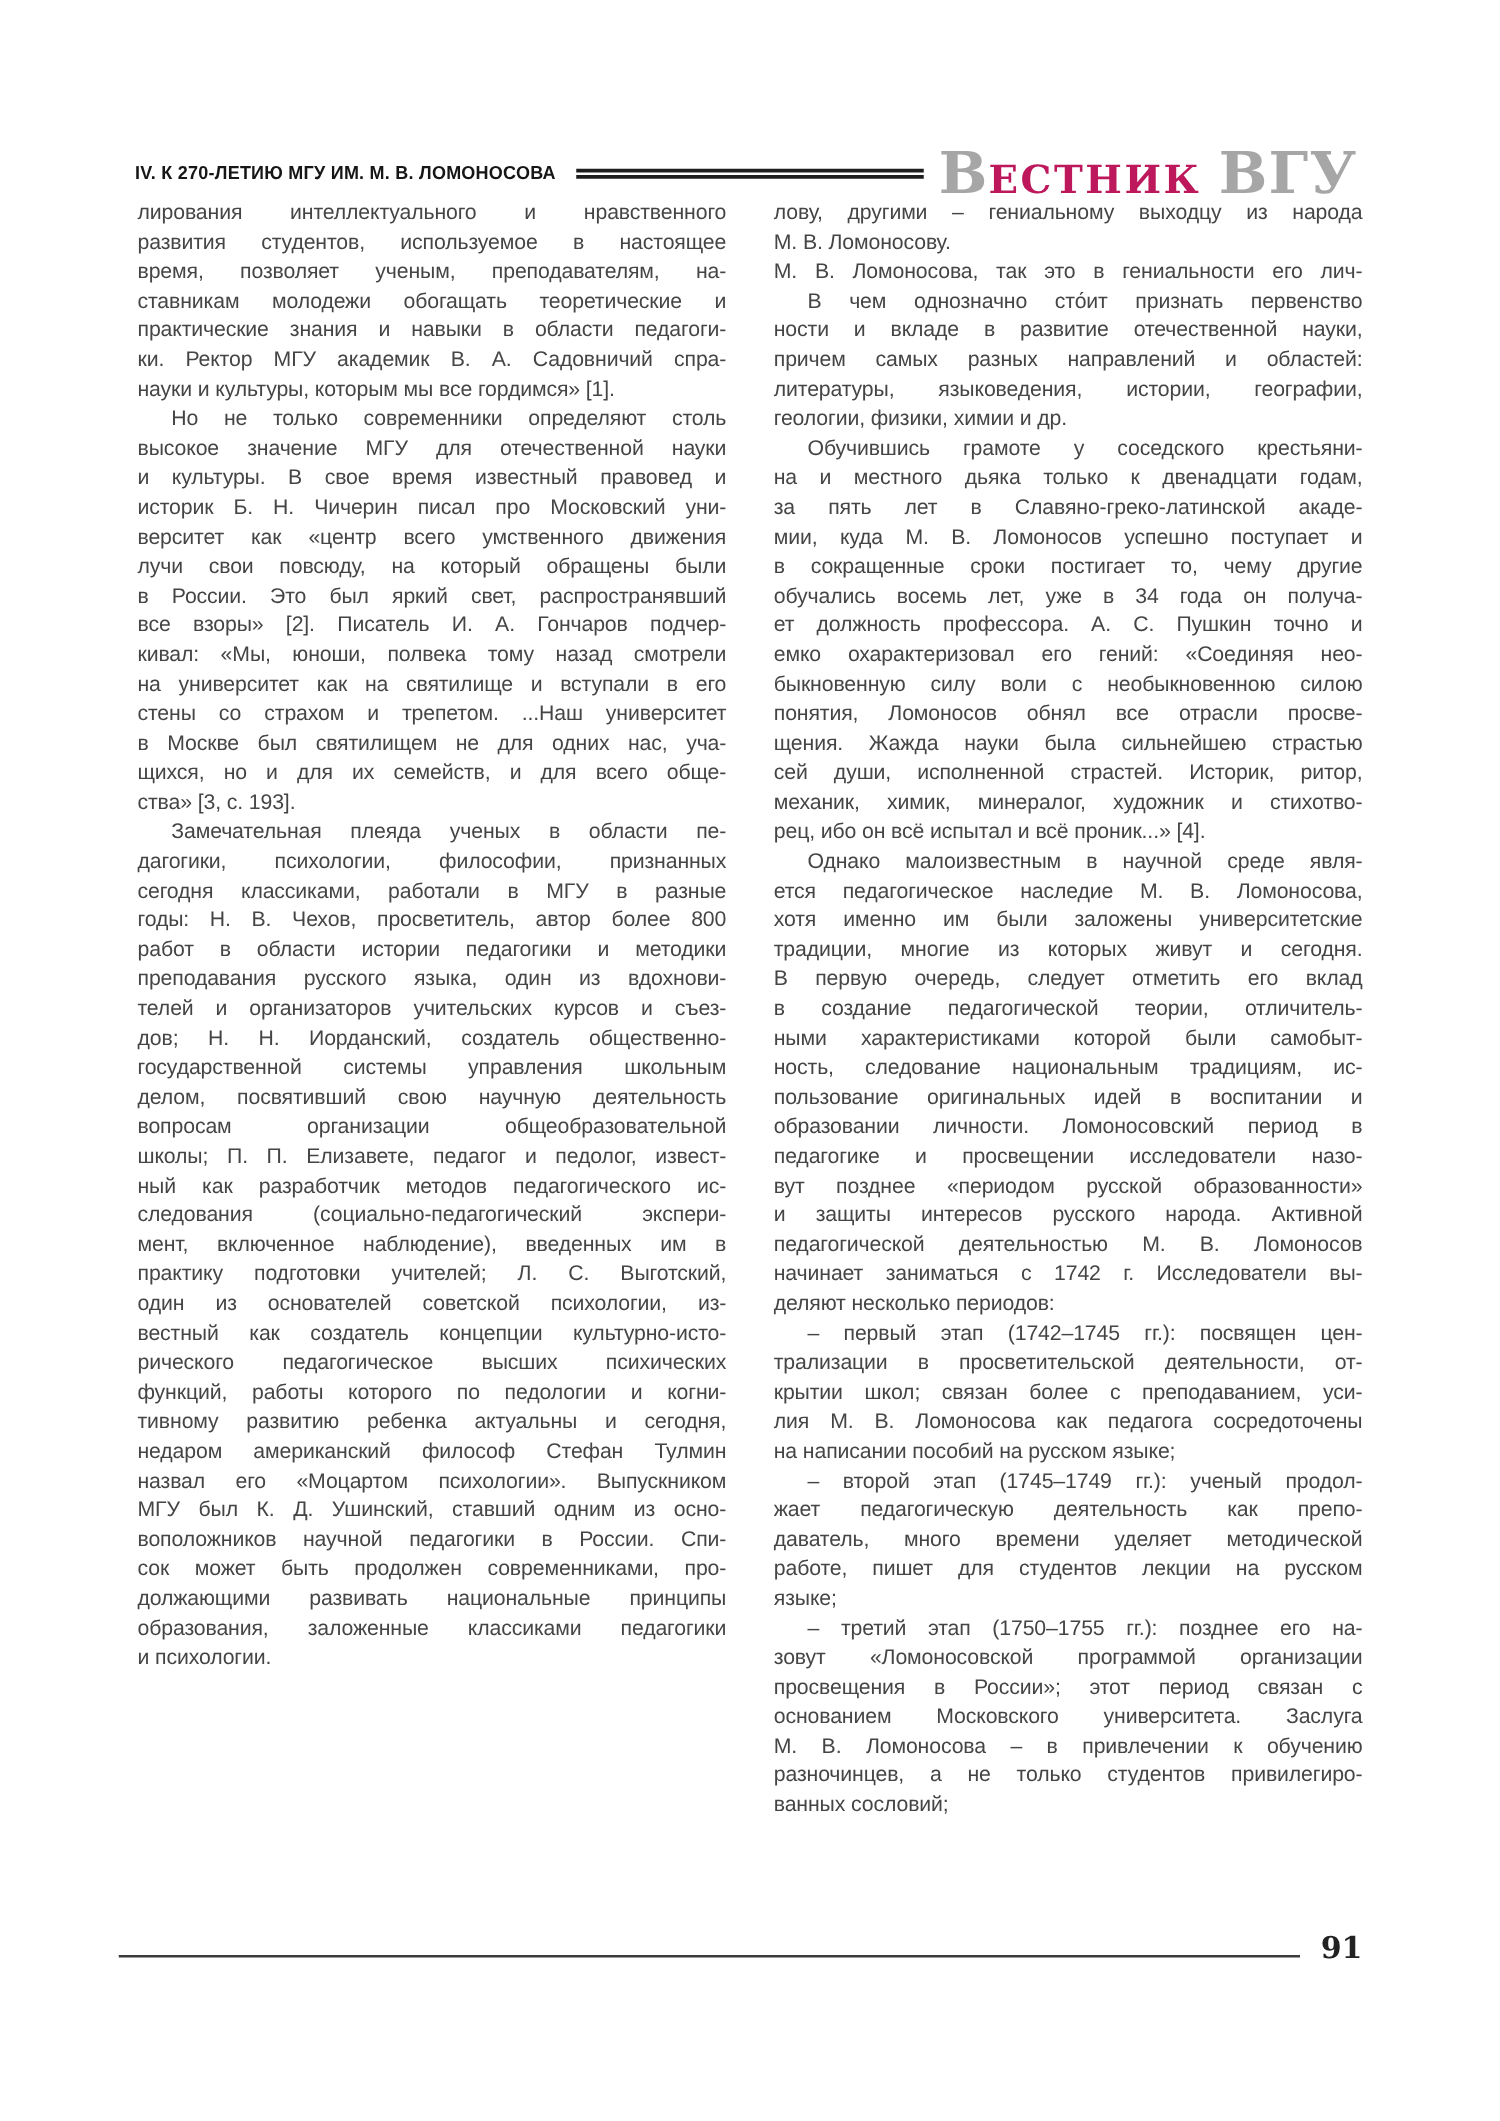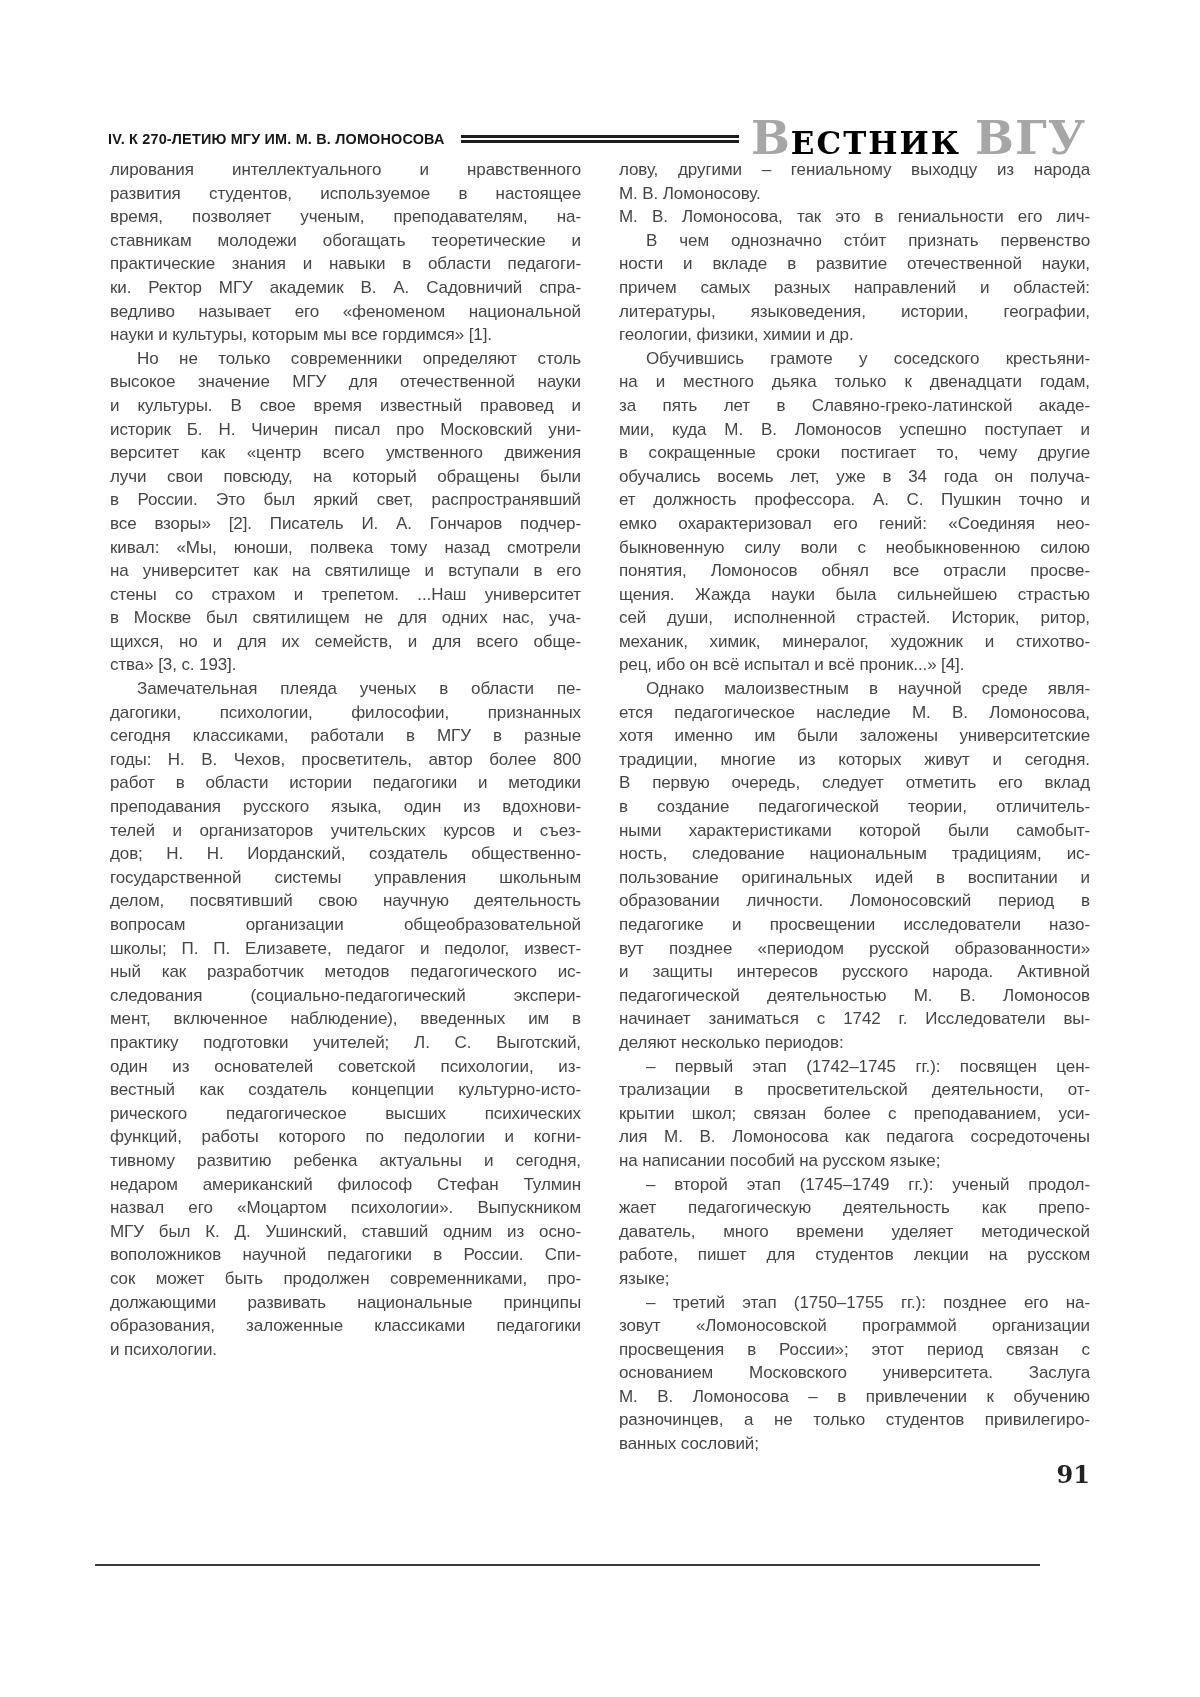--- a/index.html
+++ b/index.html
@@ -28,21 +28,21 @@
     border-top:3px solid #1d1d1d; border-bottom:3px solid #1d1d1d;
     box-sizing:border-box;
   }
   .logo {
     font-family:"DejaVu Serif", serif; font-weight:bold; white-space:nowrap;
     line-height:1; display:flex; align-items:baseline;
   }
   .logo .big   { font-size:46px; letter-spacing:1px; }
   .logo .small { font-size:31px; letter-spacing:2px; }
   .logo .gray  { color:#a6a6a6; }
-  .logo .dark  { color:#000000; }
+  .logo .dark  { color:#be185d; }
   .logo .gap   { display:inline-block; width:14px; }
 
   
   .columns {
     position:absolute; top:158px; left:110px; width:980px;
     display:flex; gap:38px;justify-content:flex-end;
   }
   .col { width:477px; }
   .para { margin:0; }
   .line {
@@ -52,21 +52,21 @@
   }
   .line.last  { text-align-last:left; }
   .para.indent .line.first { padding-left:27px; box-sizing:border-box; }
 
   
   .footer-rule {
     position:absolute; left:95px; top:1564px; width:945px; height:0;
     border-top:2.5px solid #3c3c3c;
   }
   .page-number {
-    position:absolute; right:110px; top:1460px;
+    position:absolute; right:110px; top:1543px;
     font-family:"DejaVu Serif", serif; font-weight:bold;
     font-size:24px; color:#222222;
   }
 </style>
 </head>
 <body>
 
 <div class="page">
 
   <div class="header">
@@ -82,21 +82,20 @@
 
   <div class="columns">
     <div class="col">
         <div class="para">
           <div class="line first">лирования интеллектуального и нравственного</div>
           <div class="line">развития студентов, используемое в настоящее</div>
           <div class="line">время, позволяет ученым, преподавателям, на-</div>
           <div class="line">ставникам молодежи обогащать теоретические и</div>
           <div class="line">практические знания и навыки в области педагоги-</div>
           <div class="line">ки. Ректор МГУ академик В. А. Садовничий спра-</div>
-          <div class="line">ведливо называет его «феноменом национальной</div>
           <div class="line last">науки и культуры, которым мы все гордимся» [1].</div>
         </div>
         <div class="para indent">
           <div class="line first">Но не только современники определяют столь</div>
           <div class="line">высокое значение МГУ для отечественной науки</div>
           <div class="line">и культуры. В свое время известный правовед и</div>
           <div class="line">историк Б. Н. Чичерин писал про Московский уни-</div>
           <div class="line">верситет как «центр всего умственного движения</div>
           <div class="line">лучи свои повсюду, на который обращены были</div>
           <div class="line">в России. Это был яркий свет, распространявший</div>

